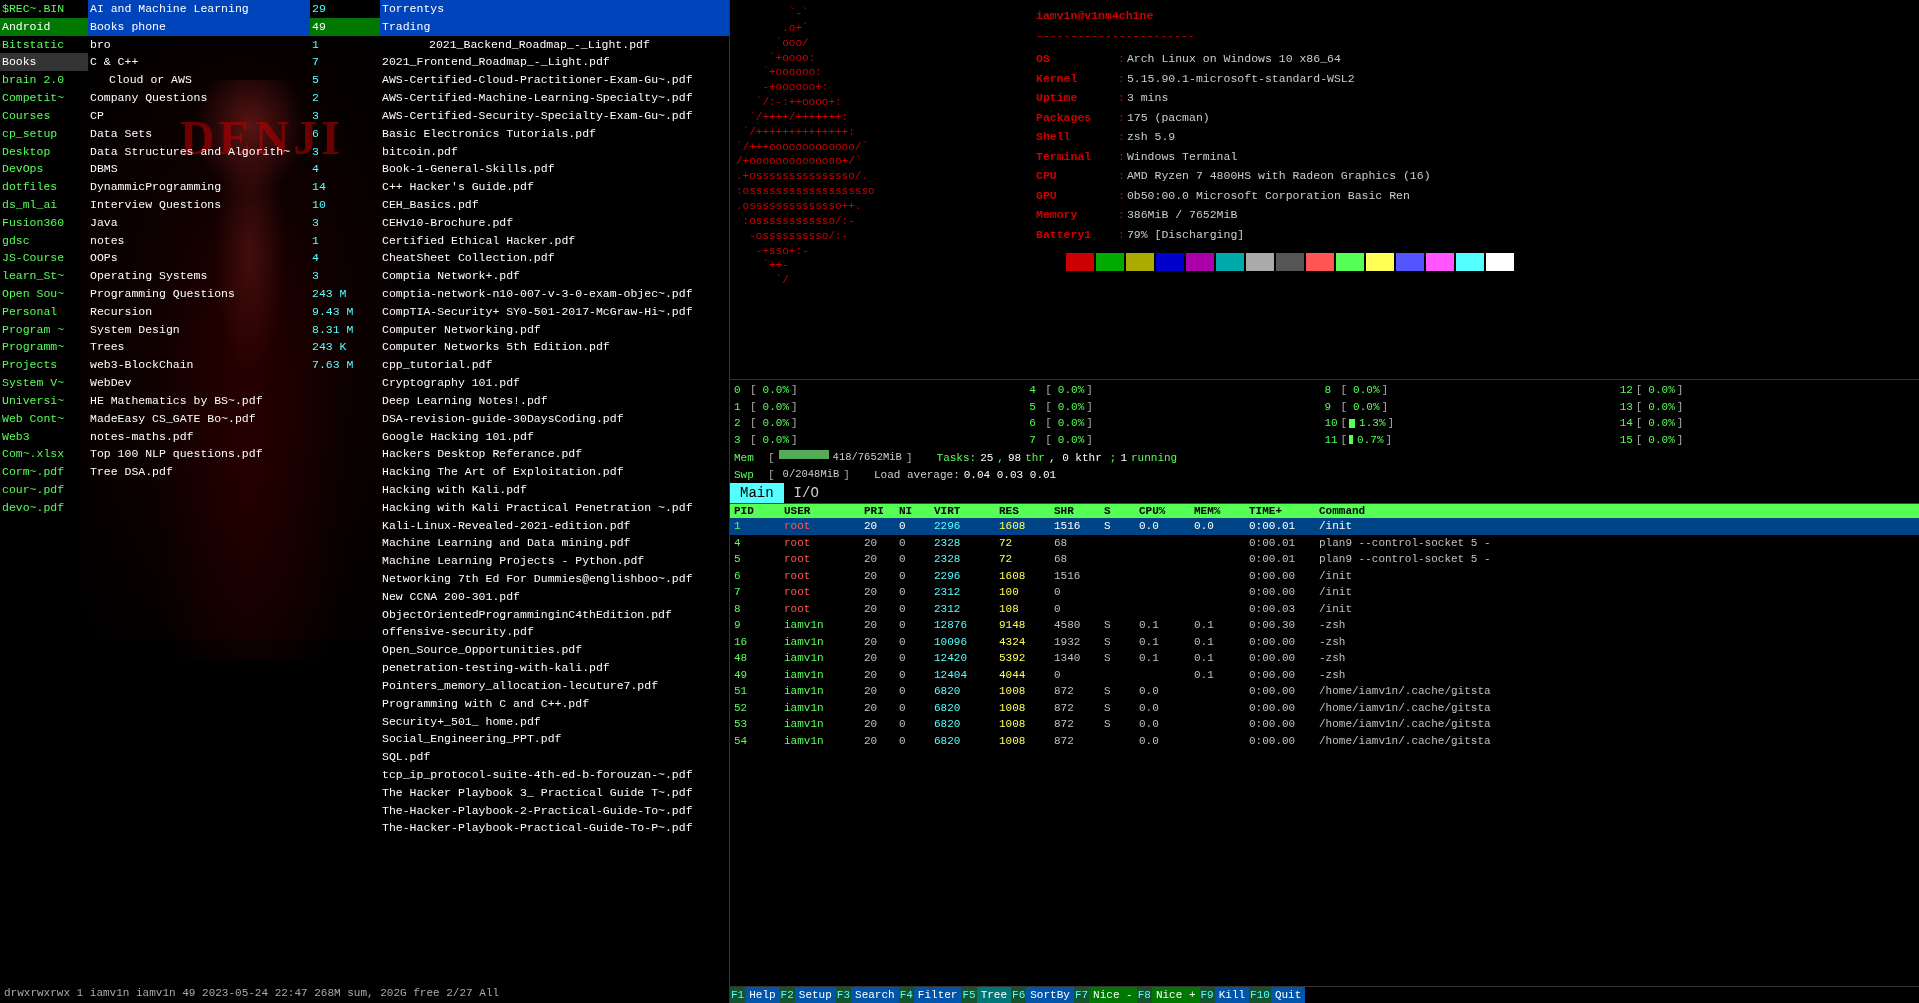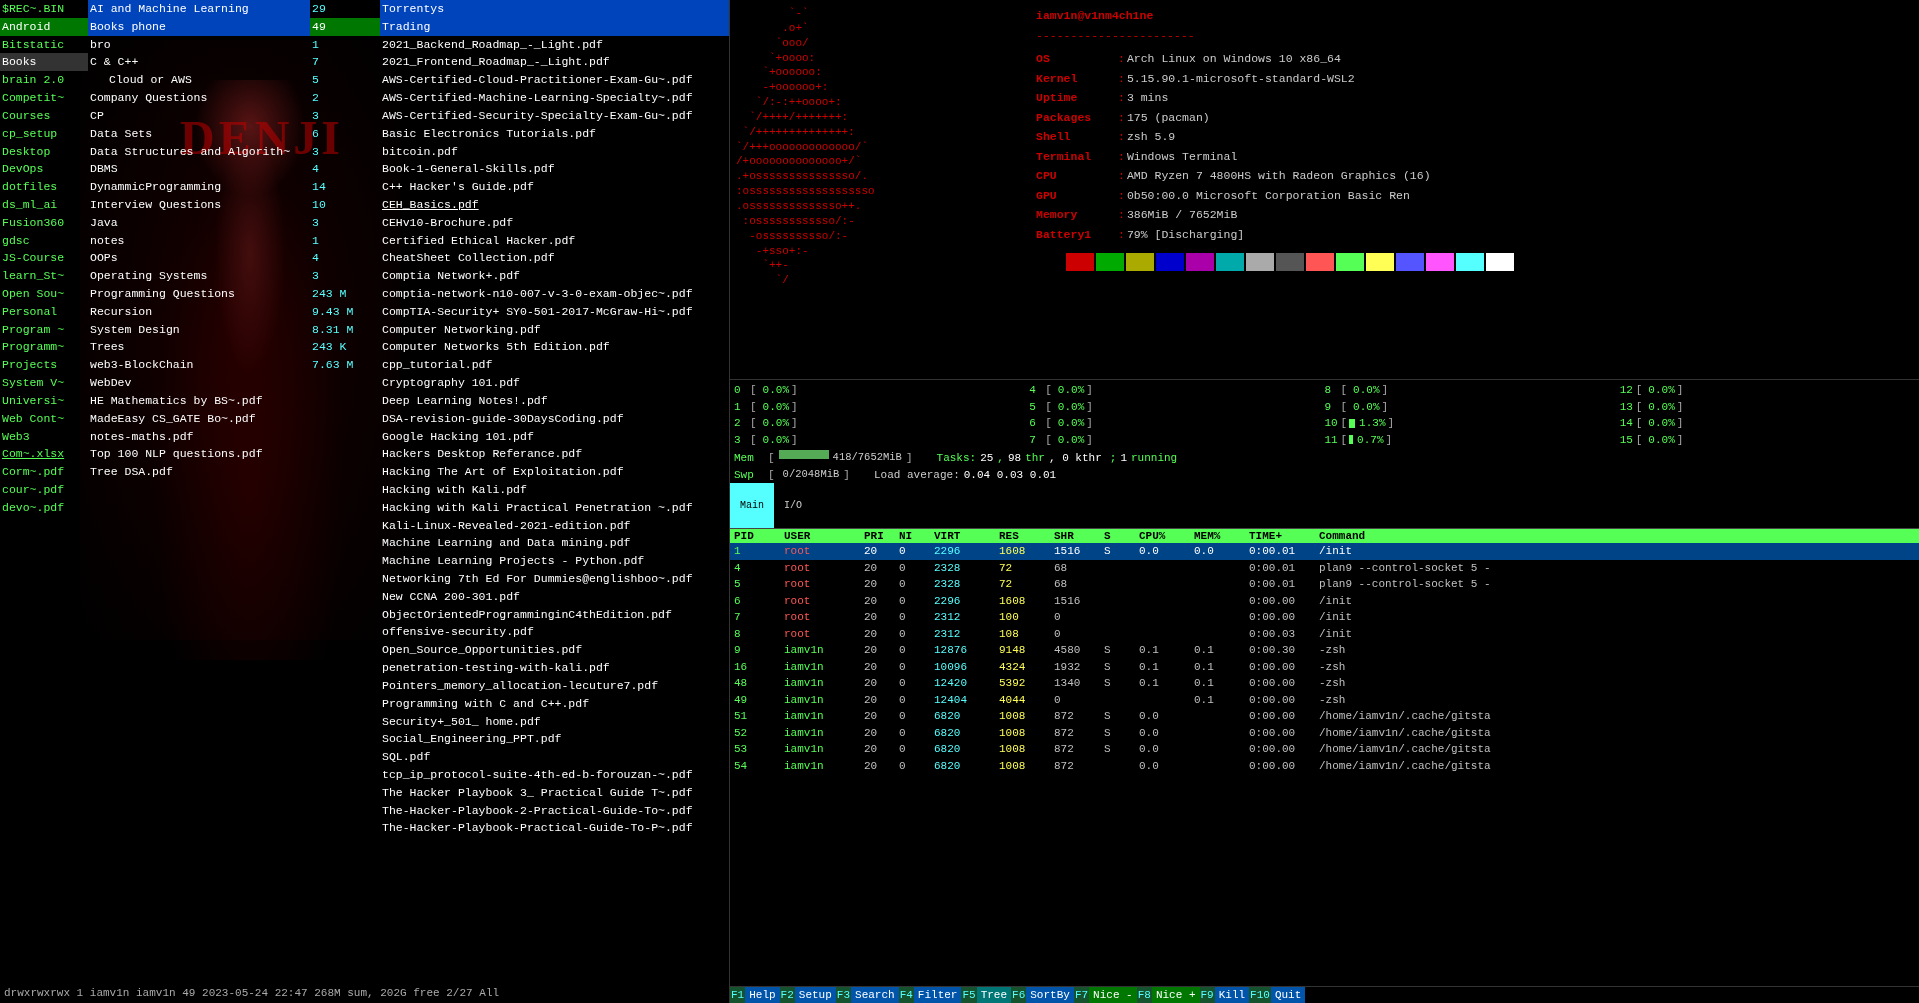--- a/index.html
+++ b/index.html
@@ -201,22 +201,22 @@
       height: 9px;
     }
     .mem-val { color: #ccc; font-size: 10.5px; }
 
     .htop-tabs {
       display: flex;
       background: #000;
       border-bottom: 1px solid #444;
     }
     .htop-tab {
-      padding: 17px 10px;
-      font-size: 10px;
+      padding: 2px 10px;
+      font-size: 14px;
       cursor: pointer;
     }
     .htop-tab.active { background: #55ffff; color: #000; }
     .htop-tab:not(.active) { color: #ccc; }
 
     .htop-table {
       flex: 1;
       overflow: hidden;
     }
     .htop-thead {
@@ -292,21 +292,21 @@
         <div class="row" style="color: rgb(85, 255, 85);">learn_St~</div>
         <div class="row" style="color: rgb(85, 255, 85);">Open Sou~</div>
         <div class="row" style="color: rgb(85, 255, 85);">Personal</div>
         <div class="row" style="color: rgb(85, 255, 85);">Program ~</div>
         <div class="row" style="color: rgb(85, 255, 85);">Programm~</div>
         <div class="row" style="color: rgb(85, 255, 85);">Projects</div>
         <div class="row" style="color: rgb(85, 255, 85);">System V~</div>
         <div class="row" style="color: rgb(85, 255, 85);">Universi~</div>
         <div class="row" style="color: rgb(85, 255, 85);">Web Cont~</div>
         <div class="row" style="color: rgb(85, 255, 85);">Web3</div>
-        <div class="row" style="color: rgb(85, 255, 85); text-decoration: underline;">Com~.xlsx</div>
+        <div class="row" style="color: rgb(85, 255, 85);">Com~.xlsx</div>
         <div class="row" style="color: rgb(85, 255, 85);">Corm~.pdf</div>
         <div class="row" style="color: rgb(85, 255, 85);">cour~.pdf</div>
         <div class="row" style="color: rgb(85, 255, 85);">devo~.pdf</div>
       </div>
 
     <div class="col-names" id="col-names">
         <div class="row" style="background: rgb(0, 68, 187); color: rgb(255, 255, 255);">AI and Machine Learning</div>
         <div class="row" style="background: rgb(0, 68, 187); color: rgb(255, 255, 255);">Books phone</div>
         <div class="row" style="color: rgb(255, 255, 255);">bro</div>
         <div class="row" style="color: rgb(255, 255, 255);">C &amp; C++</div>
@@ -365,30 +365,30 @@
         <div class="row" style="color: rgb(85, 255, 255);">8.31 M</div>
         <div class="row" style="color: rgb(85, 255, 255);">243 K</div>
         <div class="row" style="color: rgb(85, 255, 255);">7.63 M</div>
         <div class="row" style="color: rgb(85, 255, 255);"></div>
         <div class="row" style="color: rgb(85, 255, 255);"></div>
       </div>
 
     <div class="col-files" id="col-files">
         <div class="row" style="background: rgb(0, 68, 187); color: rgb(255, 255, 255);">Torrentys</div>
         <div class="row" style="background: rgb(0, 68, 187); color: rgb(255, 255, 255);">Trading</div>
-        <div class="row" style="color: rgb(255, 255, 255);">2021_Backend_Roadmap_-_Light.pdf</div>
+        <div class="row" style="color: rgb(255, 255, 255); margin-left: 47px;">2021_Backend_Roadmap_-_Light.pdf</div>
         <div class="row" style="color: rgb(255, 255, 255);">2021_Frontend_Roadmap_-_Light.pdf</div>
         <div class="row" style="color: rgb(255, 255, 255);">AWS-Certified-Cloud-Practitioner-Exam-Gu~.pdf</div>
         <div class="row" style="color: rgb(255, 255, 255);">AWS-Certified-Machine-Learning-Specialty~.pdf</div>
         <div class="row" style="color: rgb(255, 255, 255);">AWS-Certified-Security-Specialty-Exam-Gu~.pdf</div>
         <div class="row" style="color: rgb(255, 255, 255);">Basic Electronics Tutorials.pdf</div>
         <div class="row" style="color: rgb(255, 255, 255);">bitcoin.pdf</div>
         <div class="row" style="color: rgb(255, 255, 255);">Book-1-General-Skills.pdf</div>
         <div class="row" style="color: rgb(255, 255, 255);">C++ Hacker's Guide.pdf</div>
-        <div class="row" style="color: rgb(255, 255, 255); text-decoration: underline;">CEH_Basics.pdf</div>
+        <div class="row" style="color: rgb(255, 255, 255);">CEH_Basics.pdf</div>
         <div class="row" style="color: rgb(255, 255, 255);">CEHv10-Brochure.pdf</div>
         <div class="row" style="color: rgb(255, 255, 255);">Certified Ethical Hacker.pdf</div>
         <div class="row" style="color: rgb(255, 255, 255);">CheatSheet Collection.pdf</div>
         <div class="row" style="color: rgb(255, 255, 255);">Comptia Network+.pdf</div>
         <div class="row" style="color: rgb(255, 255, 255);">comptia-network-n10-007-v-3-0-exam-objec~.pdf</div>
         <div class="row" style="color: rgb(255, 255, 255);">CompTIA-Security+ SY0-501-2017-McGraw-Hi~.pdf</div>
         <div class="row" style="color: rgb(255, 255, 255);">Computer Networking.pdf</div>
         <div class="row" style="color: rgb(255, 255, 255);">Computer Networks 5th Edition.pdf</div>
         <div class="row" style="color: rgb(255, 255, 255);">cpp_tutorial.pdf</div>
         <div class="row" style="color: rgb(255, 255, 255);">Cryptography 101.pdf</div>

